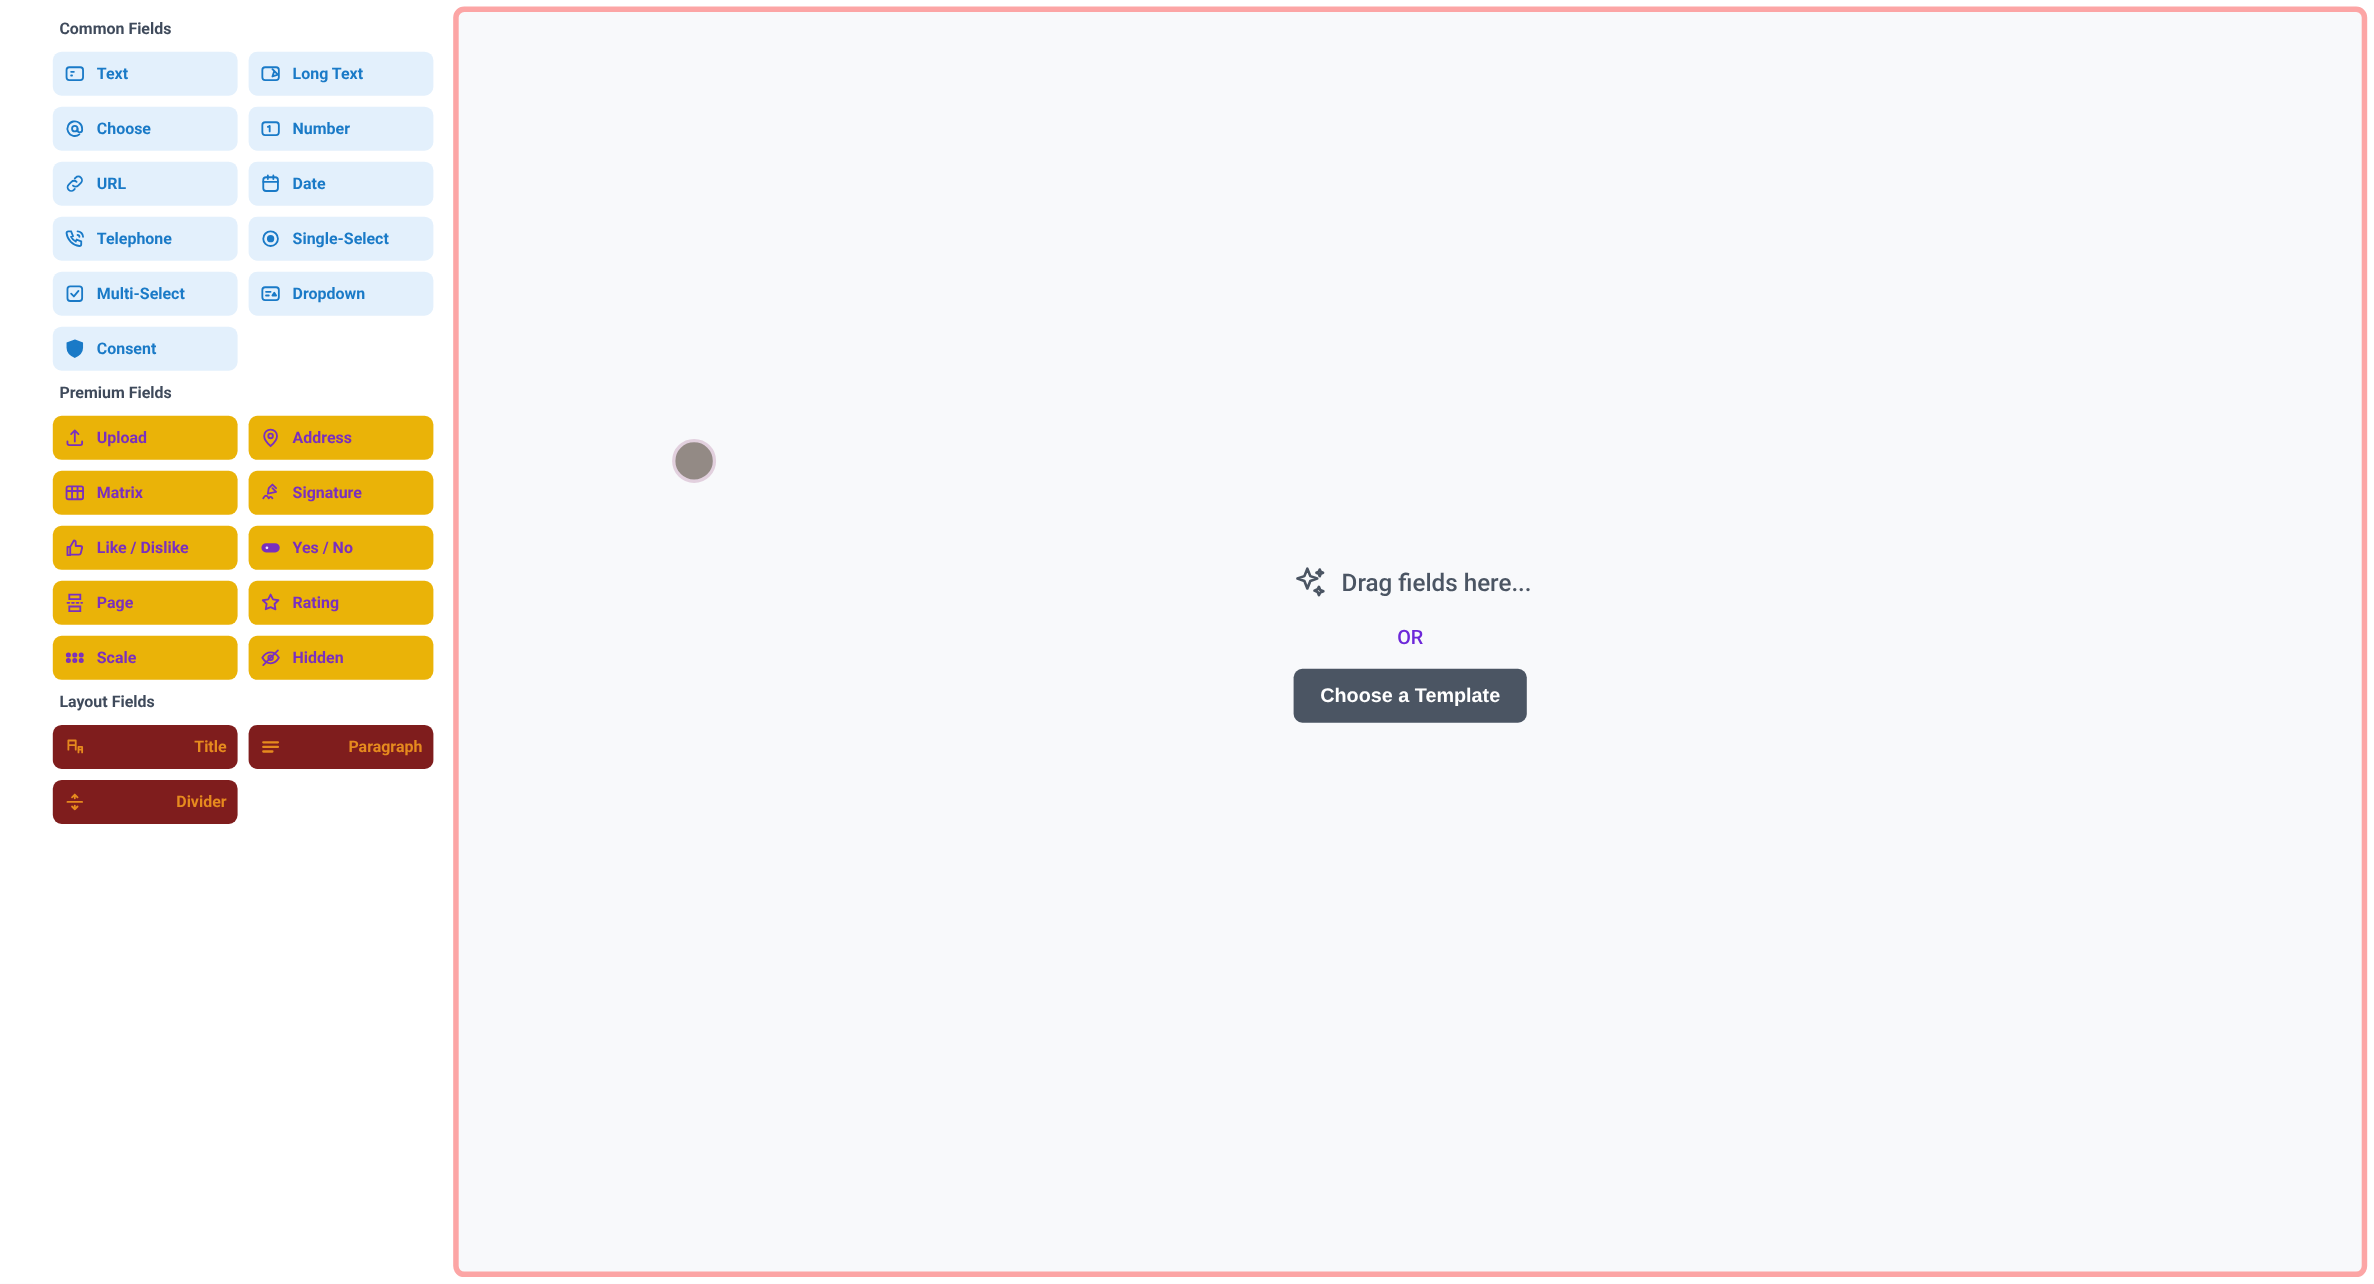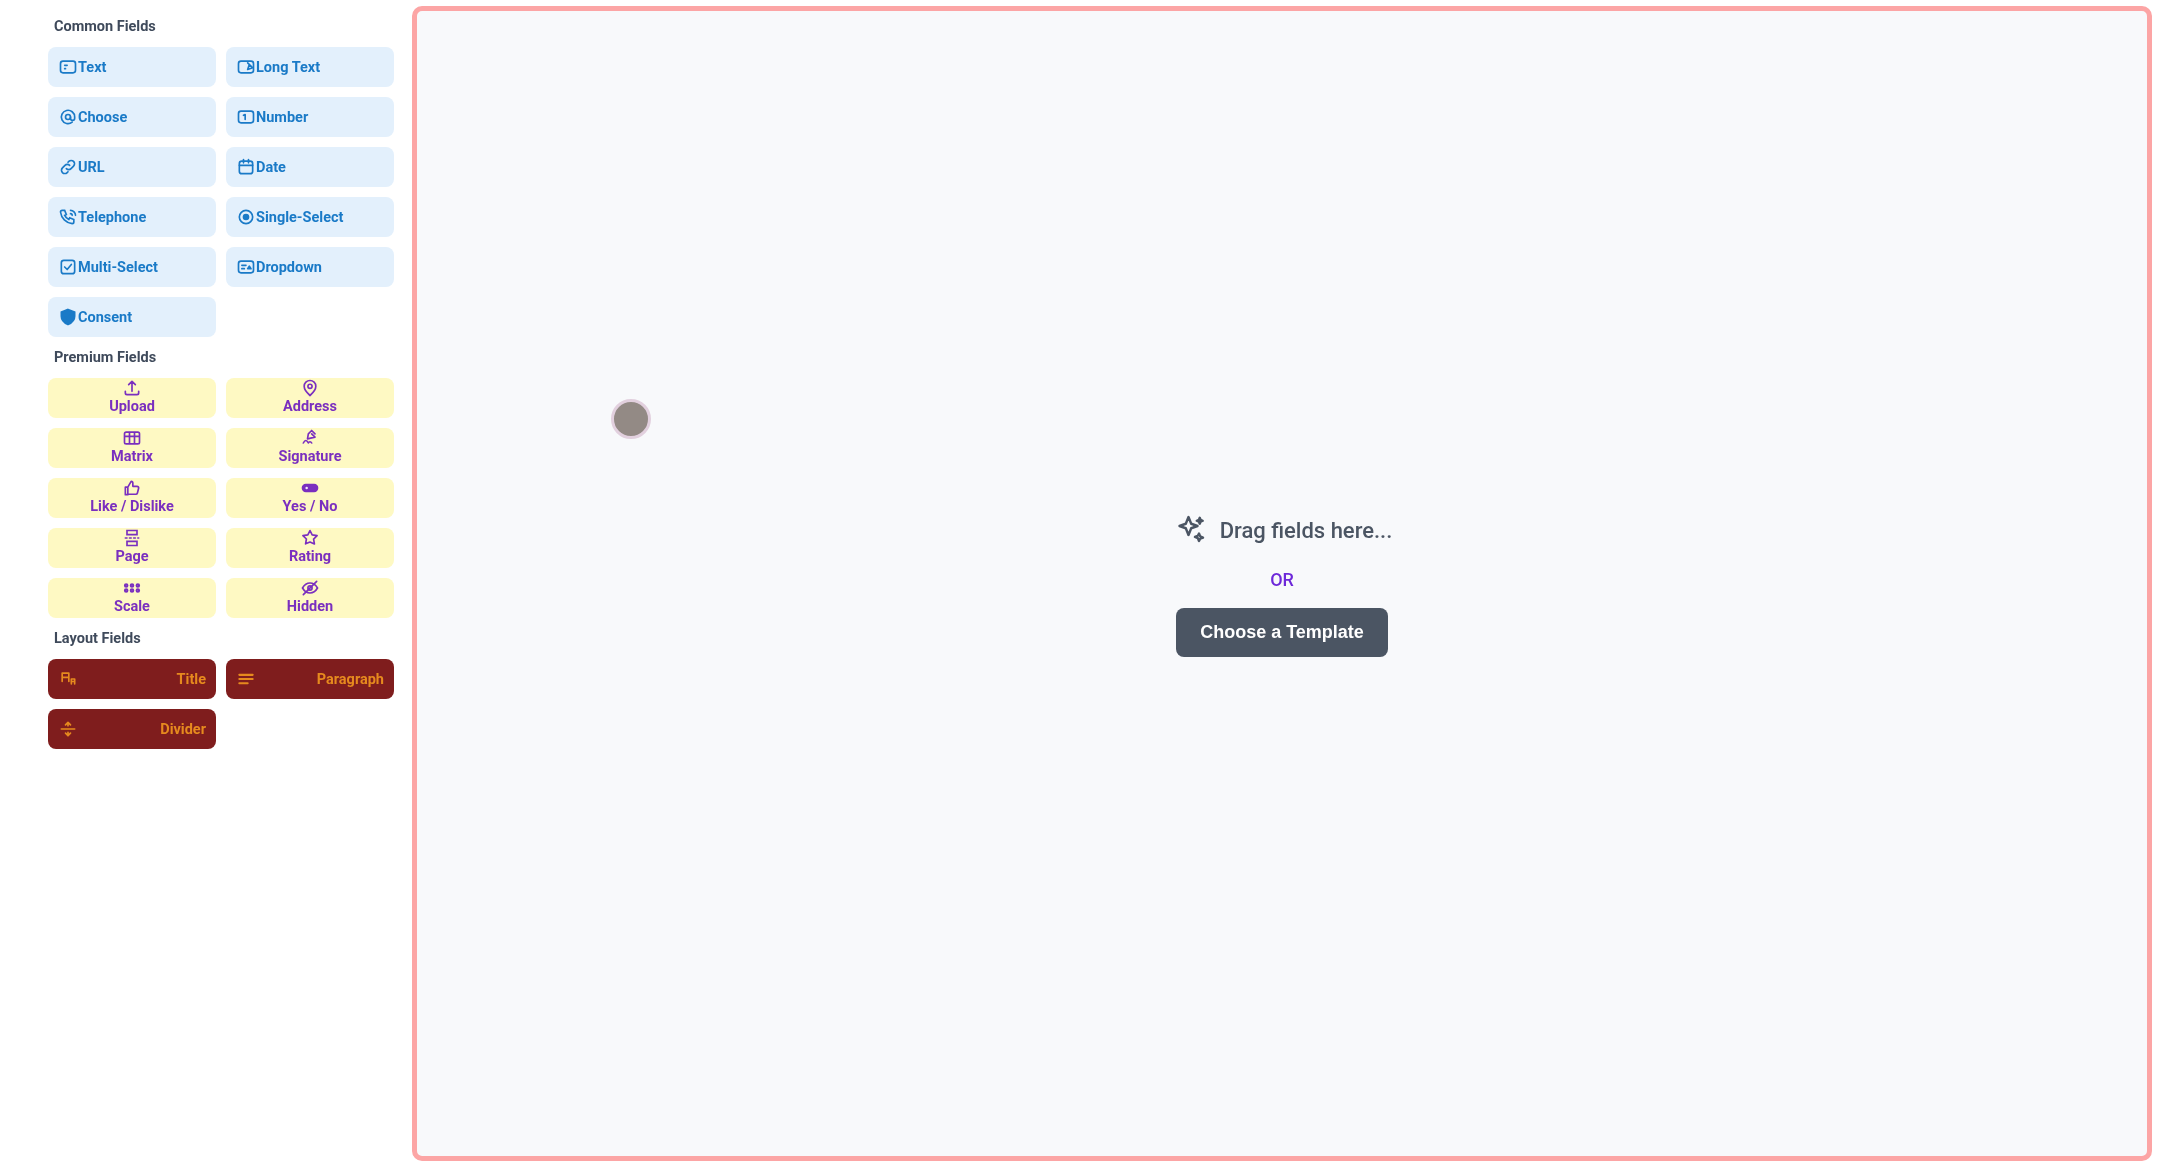--- a/index.html
+++ b/index.html
@@ -32,34 +32,34 @@
     flex-wrap:wrap;
     gap: 10px;
     margin-bottom: 12px;
   }
   .field-chip {
     flex: 0 0 calc(50% - 5px);
     height: 40px;
     border-radius: 8px;
     display:flex;
     align-items:center;
+    gap:10px;
     padding: 0 10px;
     font-weight:700;
     font-size:14.5px;
     cursor:grab;
     user-select:none;
   }
   .field-chip.common {
     background:#e3f0fc;
     color:#1a7ac7;
   }
   .field-chip.premium {
-    background:#fef9c3;
+    background:#eab308;
     color:#7a2fbf;
-    flex-direction:column;
   }
   .field-chip.layout {
     background:#7f1d1d;
     color:#e68a1e;
     justify-content:space-between;
   }
   .field-chip .icon {
     width:20px;
     height:20px;
     display:flex;

